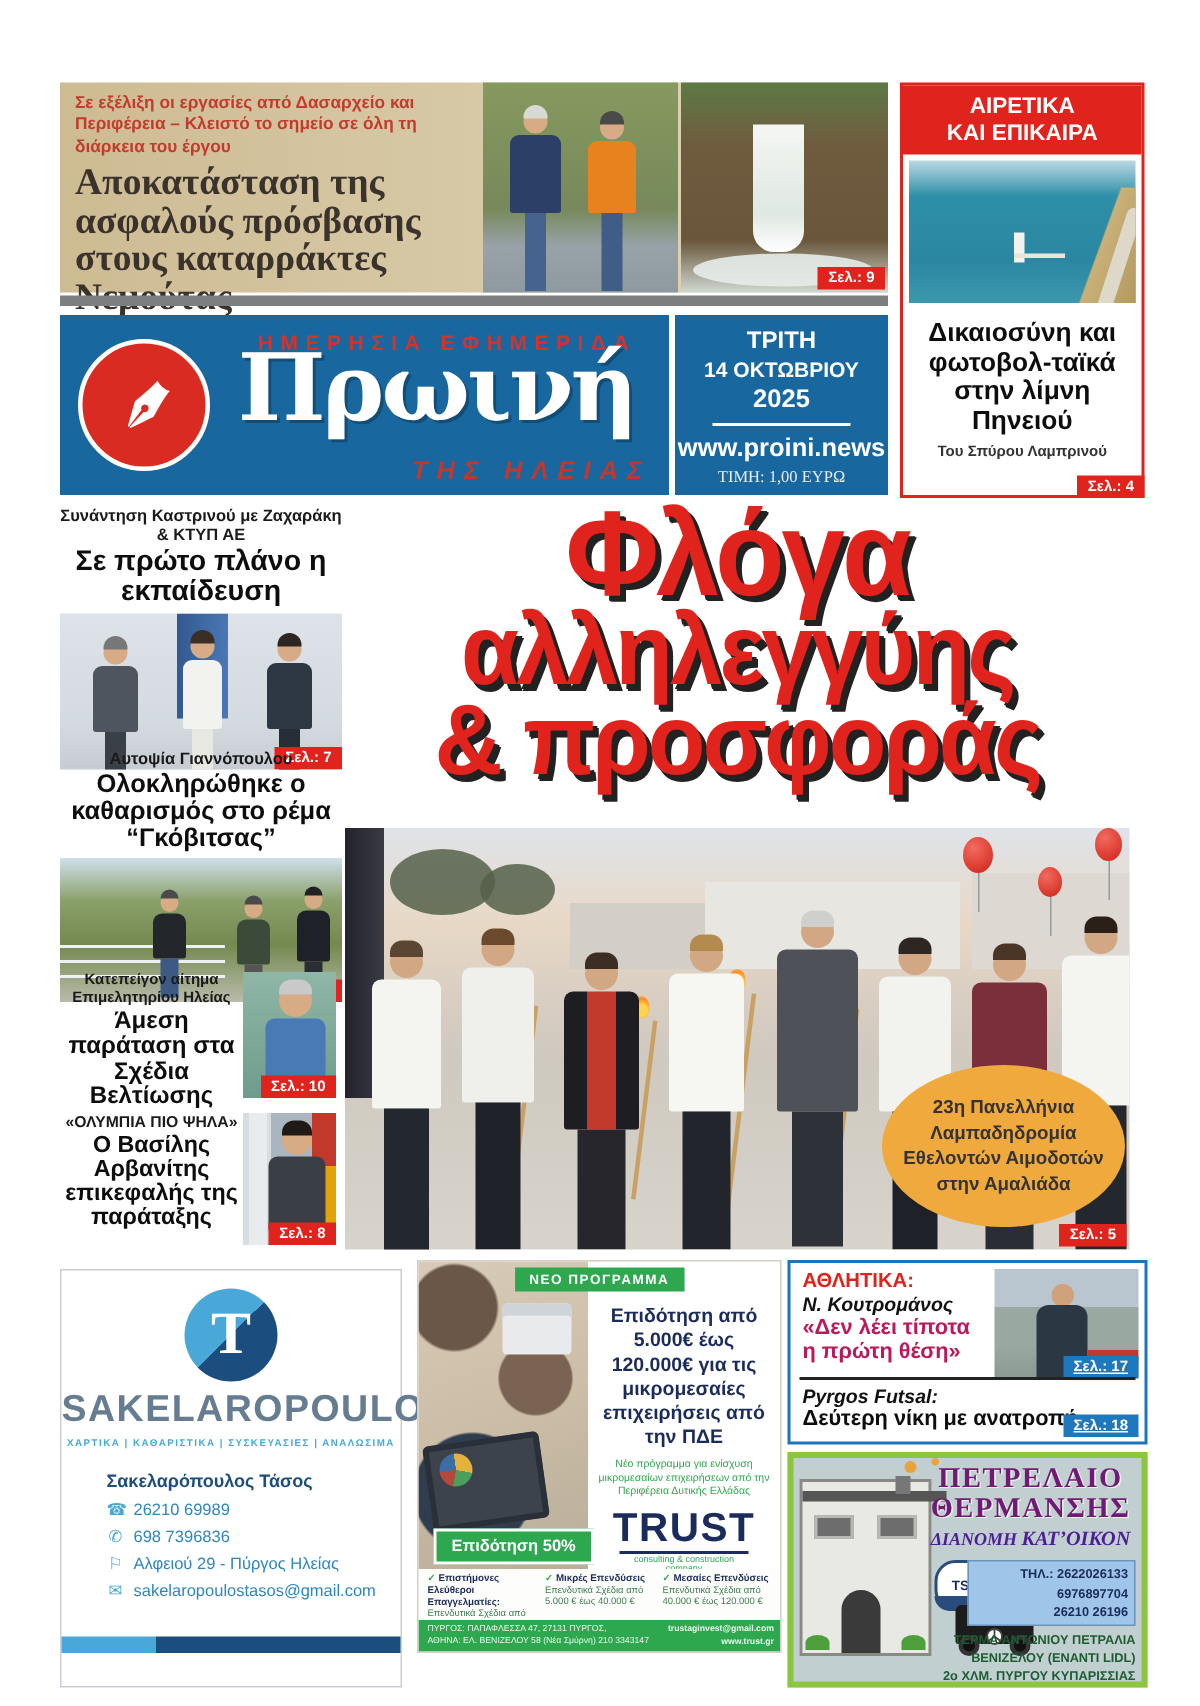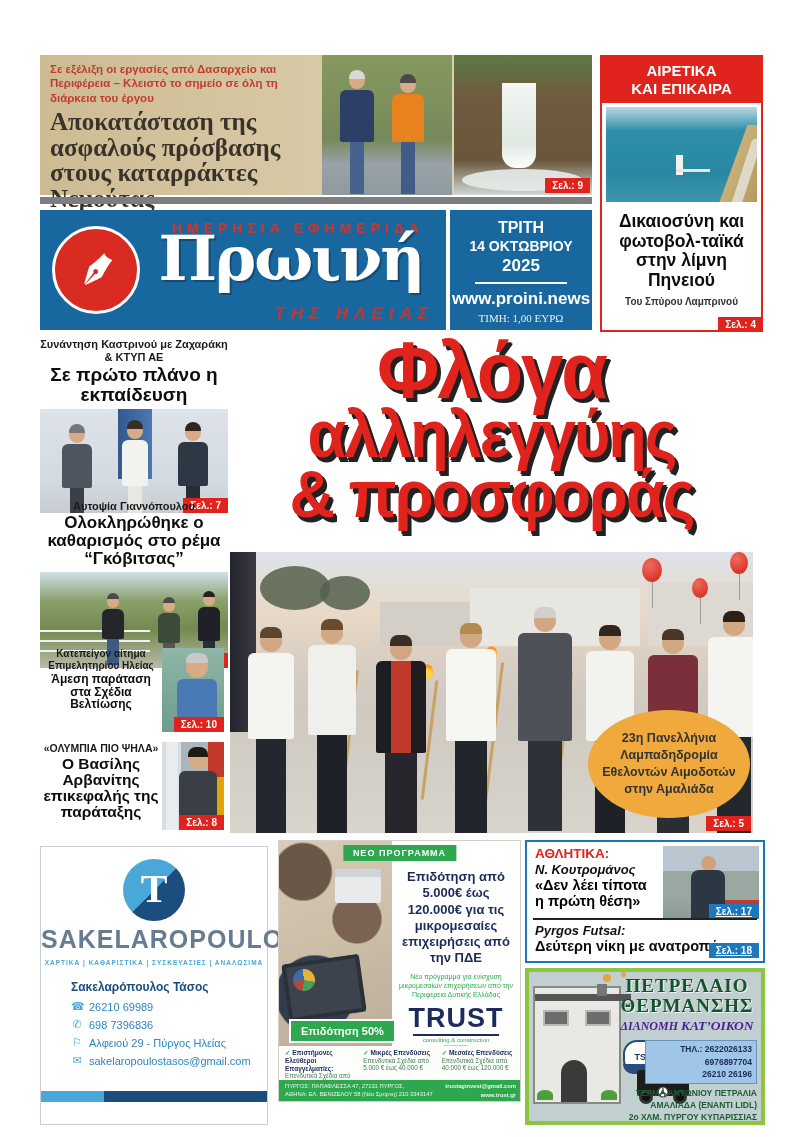--- a/index.html
+++ b/index.html
@@ -68,21 +68,21 @@
   .story1 .st-headline { font-size:19px; }
   .story1 .st-photo { height:104px; background:linear-gradient(180deg,#dde3e8 0%,#d3dae0 70%,#c6ccd2 100%);padding-left:32px; }
   .curtain { position:absolute; left:78px; top:0; width:34px; height:70px; background:linear-gradient(90deg,#33598f,#4a78b5); }
   .story2 { top:500px; }
   .story2 .st-headline { font-size:17px; }
   .story2 .st-photo { height:96px; background:linear-gradient(180deg,#cfe0ea 0%,#8aa06a 30%,#74894f 60%,#b9bcab 100%); }
   .rail { position:absolute; left:0; width:110px; height:2.5px; background:#eef1f2; }
   .story3 { top:648px; height:88px; }
   .story3 .txt { width:122px; }
   .story3 .st-kicker { font-size:10px; }
-  .story3 .st-headline { font-size:12px; }
+  .story3 .st-headline { font-size:16px; }
   .story3 .side-photo { width:62px; height:84px; background:linear-gradient(180deg,#8fb6a6,#6e9c8c); }
   .story4 { top:742px; height:92px; }
   .story4 .txt { width:122px; }
   .story4 .st-kicker { font-size:10.5px; }
   .story4 .st-headline { font-size:15.5px; }
   .story4 .side-photo { width:62px; height:88px; background:linear-gradient(90deg,#d8dde2 0 30%,#b44,transparent 30%), #aab6bf; }
   .flag-r { position:absolute; right:0; top:0; width:16px; height:88px; background:linear-gradient(180deg,#c0392b 0 40%,#e0a40a 40% 100%); }
   .flag-w { position:absolute; left:4px; top:0; width:12px; height:88px; background:#e8ecef; }
 
   
@@ -139,21 +139,21 @@
   .tr-it-body { color:#3b7d4f; font-size:6.3px; line-height:1.2; }
   .tr-check { color:#2da84f; font-weight:bold; }
   .tr-footer { position:absolute; left:0; bottom:0; width:243px; height:21px; background:#2da84f; color:#eaf6ec; font-size:5.8px; display:flex; justify-content:space-between; align-items:center; padding:0 6px; }
   .tr-f-left { text-align:left; line-height:1.35; }
   .tr-f-right { text-align:right; line-height:1.5; font-weight:bold; }
 
   
   .sports { left:525px; top:840px; width:240px; height:123px; border:2.5px solid #1b75bb; background:#fff; }
   .sp-label { color:#e0231c; font-weight:bold; font-size:13.5px; padding:4px 0 0 8px; }
   .sp-kicker { font-style:italic; font-weight:bold; font-size:13px; color:#111; padding:1px 0 0 8px; }
-  .sp-headline1 { font-weight:bold; font-size:14.5px; line-height:1.1; color:#000000; padding:1px 0 0 8px; width:132px; }
+  .sp-headline1 { font-weight:bold; font-size:14.5px; line-height:1.1; color:#be185d; padding:1px 0 0 8px; width:132px; }
   .sp-photo { position:absolute; right:4px; top:4px; width:96px; height:72px; background:linear-gradient(180deg,#b9c6cf 0 35%,#9aa8a2 35% 70%,#8c9a94 100%); overflow:hidden; }
   .sp-man-head { position:absolute; left:38px; top:10px; width:15px; height:15px; border-radius:50%; background:#cfa27c; }
   .sp-man-body { position:absolute; left:28px; top:24px; width:34px; height:48px; border-radius:8px 8px 0 0; background:#2c3744; }
   .sp-banner { position:absolute; right:0; bottom:10px; width:34px; height:8px; background:#c0392b; }
   .sp-divider { position:absolute; left:6px; right:6px; top:76px; height:2px; background:#222; }
   .sp2 { position:absolute; left:8px; top:80px; }
   .sp-headline2 { font-weight:bold; font-size:14.5px; color:#0d0d0d; }
 
   
   .ad-petrol { left:525px; top:968px; width:240px; height:157px; border:4px solid #8cc63f; background:#c2cfd1; overflow:hidden; }
@@ -165,21 +165,21 @@
   .pt-win { position:absolute; width:26px; height:16px; background:#6d6d6d; border:2px solid #b9b9b4; }
   .bush { position:absolute; bottom:2px; width:16px; height:10px; border-radius:50% 50% 0 0; background:#4f9e3c; }
   .pt-truck { position:absolute; left:88px; top:68px; width:88px; height:64px; }
   .pt-tank { position:absolute; left:6px; top:0; width:76px; height:34px; border-radius:14px; background:#fff; border:2px solid #2a4c7c; display:flex; align-items:center; justify-content:center; color:#1b2b5b; font-weight:bold; font-size:9px; }
   .pt-tank-stripe { position:absolute; left:6px; top:24px; width:76px; height:10px; background:#2a4c7c; border-radius:0 0 12px 12px; }
   .pt-cab { position:absolute; left:20px; top:30px; width:52px; height:26px; background:#1c1c1c; border-radius:4px 4px 2px 2px; }
   .pt-glass { position:absolute; left:28px; top:33px; width:36px; height:10px; background:#5a6a78; }
   .pt-wheel { position:absolute; bottom:0; width:14px; height:14px; border-radius:50%; background:#111; border:3px solid #333; }
   .pt-star { position:absolute; left:40px; top:44px; width:12px; height:12px; }
   .pt-right { position:absolute; right:4px; top:4px; width:140px; text-align:center; }
-  .pt-title { font-family:"Liberation Serif", serif; font-weight:bold; font-size:19px; letter-spacing:1px; color:#14532d; line-height:1.05; text-shadow:1px 1px 0 #eef3ee; }
+  .pt-title { font-family:"Liberation Serif", serif; font-weight:bold; font-size:19px; letter-spacing:1px; color:#701a75; line-height:1.05; text-shadow:1px 1px 0 #eef3ee; }
   .pt-sub { margin-top:2px; font-family:"Liberation Serif", serif; font-style:italic; font-weight:bold; color:#4c1d95; font-size:12px; }
   .pt-sub .big { font-size:13.5px; }
   .pt-phones { margin-top:6px; background:#9fc6e8; border:1px solid #6a95bb; padding:2px 4px; text-align:right; color:#1b2b5b; font-weight:bold; font-size:8.5px; line-height:1.5; width:112px; margin-left:auto; }
   .pt-addr { margin-top:4px; text-align:right; color:#1d5c31; font-weight:bold; font-size:8.5px; line-height:1.4; }
 </style>
 </head>
 <body>
 
 <div class="page">
 
@@ -551,19 +551,19 @@
         <span>ΔΙΑΝΟΜΗ</span>
         <span class="big">ΚΑΤ’ΟΙΚΟΝ</span>
       </div>
       <div class="pt-phones">
         <div>ΤΗΛ.: 2622026133</div>
         <div>6976897704</div>
         <div>26210 26196</div>
       </div>
       <div class="pt-addr">
         <div>ΤΕΡΜΑ ΑΝΤΩΝΙΟΥ ΠΕΤΡΑΛΙΑ</div>
-        <div>ΑΜΑΛΙΑΔΑ (ΕΝΑΝΤΙ LIDL)</div>
+        <div>ΒΕΝΙΖΕΛΟΥ (ΕΝΑΝΤΙ LIDL)</div>
         <div>2ο ΧΛΜ. ΠΥΡΓΟΥ ΚΥΠΑΡΙΣΣΙΑΣ</div>
       </div>
     </div>
   </div>
 
 </div>
 
 </body></html>

